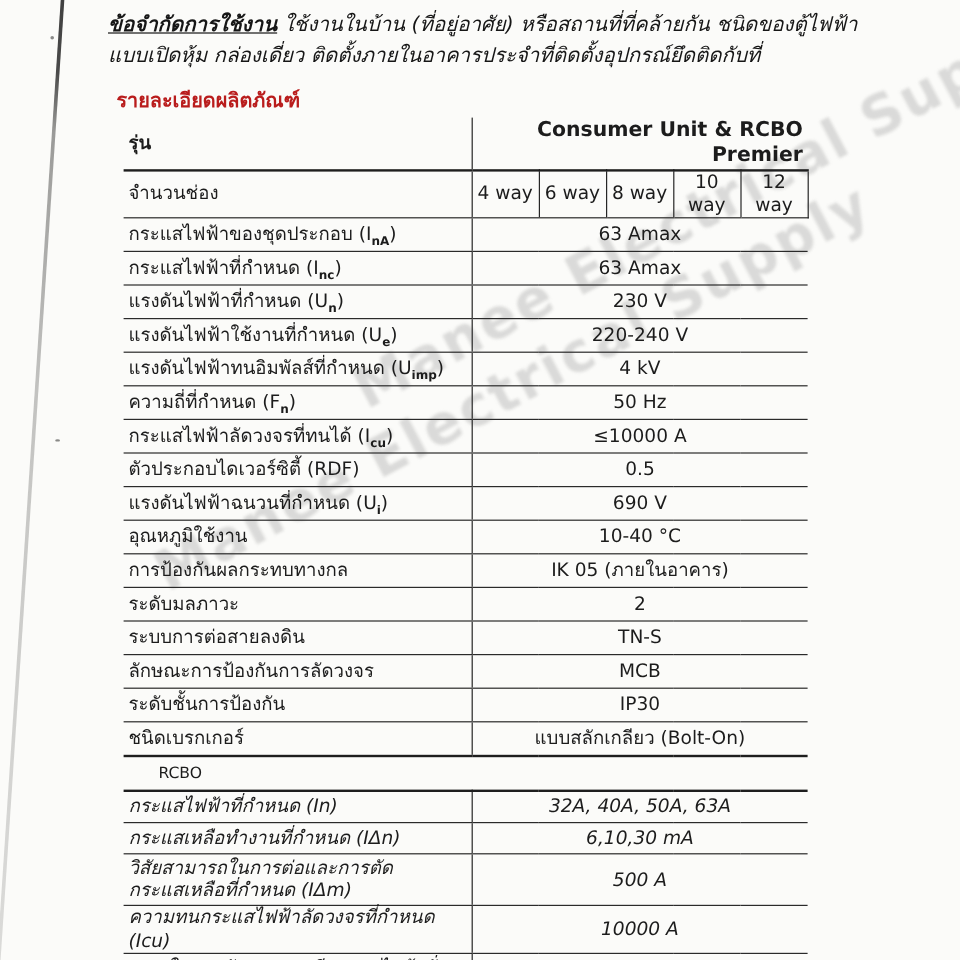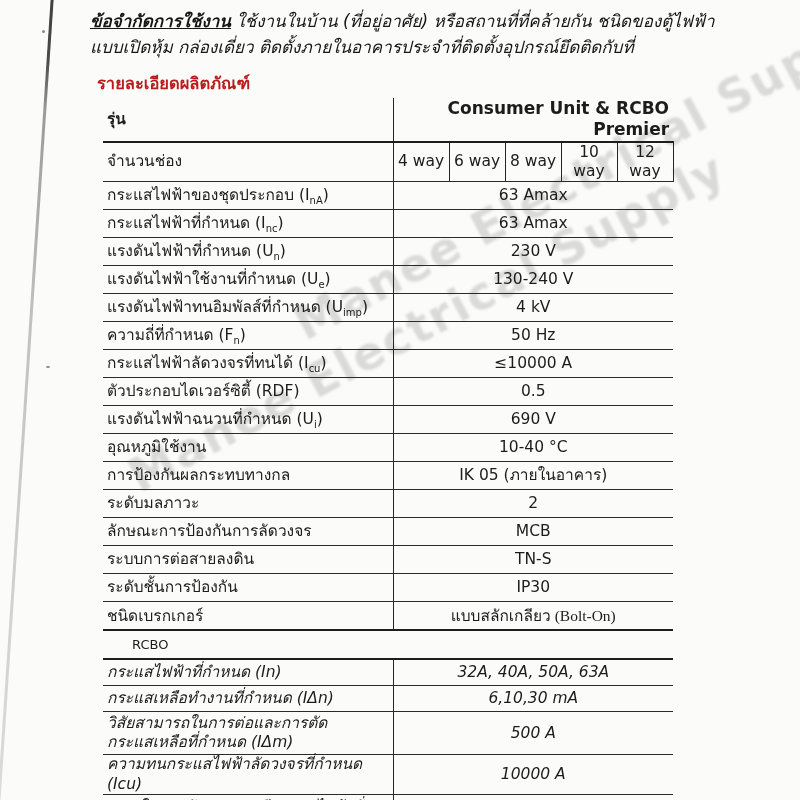--- a/index.html
+++ b/index.html
@@ -62,28 +62,28 @@
   tr.std td { border-bottom:1.5px solid #2a2a2a; height:27px; }
 
   tr.model-row td { border-bottom:2.5px solid #1e1e1e; height:23px; }
   tr.model-row td.label { font-weight:bold;margin-left:31px; }
   td.model-value { text-align:right; font-weight:600; font-size:17px; border-left:1.5px solid #262626; }
 
   tr.ways-row td { border-bottom:1.5px solid #2a2a2a; height:27px; }
   td.way-cell { text-align:center; border-left:1.5px solid #262626; padding:0 2px; }
   td.way-cell:last-child { border-right:1.5px solid #262626; }
 
-  tr.table1-last td { border-bottom:2.5px solid #1e1e1e;font-family:Liberation Serif, serif; }
+  tr.table1-last td { border-bottom:2.5px solid #1e1e1e; }
 
   tr.rcbo-head td { border-bottom:2px solid #1e1e1e; height:27px; font-weight:normal; font-size:13px; padding-left:29px; }
 
   tr.rcbo td { border-bottom:1.5px solid #2a2a2a; height:25px;font-style:italic; }
   tr.rcbo.two-line td { height:42px; }
 
-  sub { font-size:10px; line-height:0; }
+  sub { font-size:10px; line-height:0;font-weight:bold; }
 </style>
 </head>
 <body>
 
 <div class="page">
   <div class="scan-edge"></div>
   <div class="speck" style="left:42px;top:30px;width:3px;height:3px;"></div>
   <div class="speck" style="left:46px;top:366px;width:4px;height:2px;"></div>
 
   <div class="watermark wm0">Manee Electrical Supply</div>
@@ -125,21 +125,21 @@
           <tr class="std">
             <td class="label"><span>กระแสไฟฟ้าที่กำหนด (I</span><sub>nc</sub><span>)</span></td>
             <td class="value" colspan="5">63 Amax</td>
           </tr>
           <tr class="std">
             <td class="label"><span>แรงดันไฟฟ้าที่กำหนด (U</span><sub>n</sub><span>)</span></td>
             <td class="value" colspan="5">230 V</td>
           </tr>
           <tr class="std">
             <td class="label"><span>แรงดันไฟฟ้าใช้งานที่กำหนด (U</span><sub>e</sub><span>)</span></td>
-            <td class="value" colspan="5">130-240 V</td>
+            <td class="value" colspan="5">220-240 V</td>
           </tr>
           <tr class="std">
             <td class="label"><span>แรงดันไฟฟ้าทนอิมพัลส์ที่กำหนด (U</span><sub>imp</sub><span>)</span></td>
             <td class="value" colspan="5">4 kV</td>
           </tr>
           <tr class="std">
             <td class="label"><span>ความถี่ที่กำหนด (F</span><sub>n</sub><span>)</span></td>
             <td class="value" colspan="5">50 Hz</td>
           </tr>
           <tr class="std">
@@ -160,26 +160,26 @@
           </tr>
           <tr class="std">
             <td class="label"><span>การป้องกันผลกระทบทางกล</span></td>
             <td class="value" colspan="5">IK 05 (ภายในอาคาร)</td>
           </tr>
           <tr class="std">
             <td class="label"><span>ระดับมลภาวะ</span></td>
             <td class="value" colspan="5">2</td>
           </tr>
           <tr class="std">
+            <td class="label"><span>ระบบการต่อสายลงดิน</span></td>
+            <td class="value" colspan="5">TN-S</td>
+          </tr>
+          <tr class="std">
             <td class="label"><span>ลักษณะการป้องกันการลัดวงจร</span></td>
             <td class="value" colspan="5">MCB</td>
-          </tr>
-          <tr class="std">
-            <td class="label"><span>ระบบการต่อสายลงดิน</span></td>
-            <td class="value" colspan="5">TN-S</td>
           </tr>
           <tr class="std">
             <td class="label"><span>ระดับชั้นการป้องกัน</span></td>
             <td class="value" colspan="5">IP30</td>
           </tr>
           <tr class="std table1-last">
             <td class="label"><span>ชนิดเบรกเกอร์</span></td>
             <td class="value" colspan="5">แบบสลักเกลียว (Bolt-On)</td>
           </tr>
           <tr class="rcbo-head">

